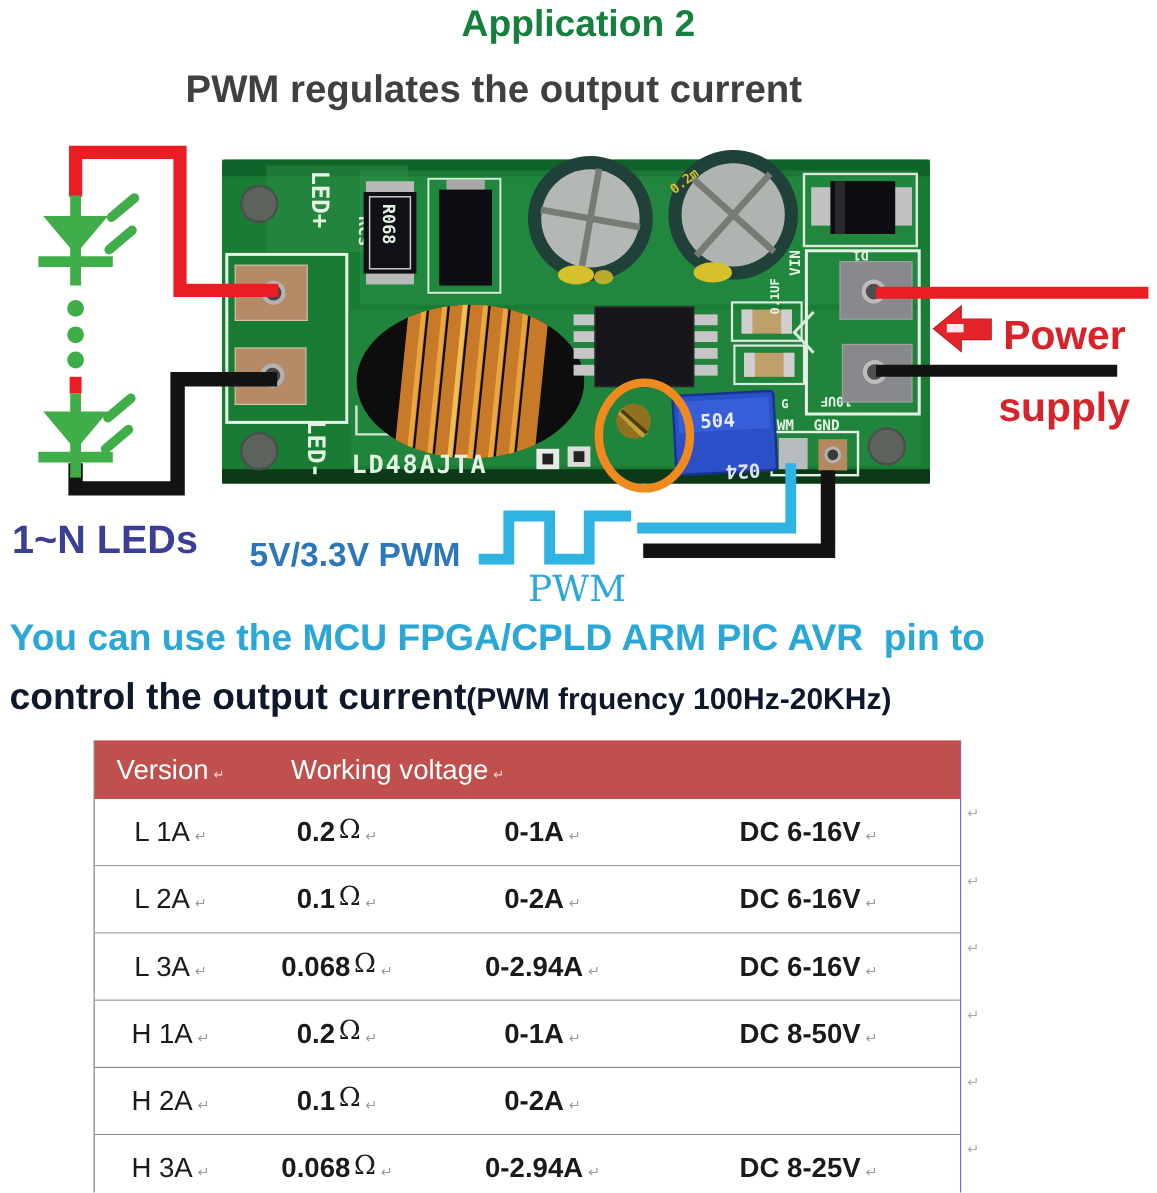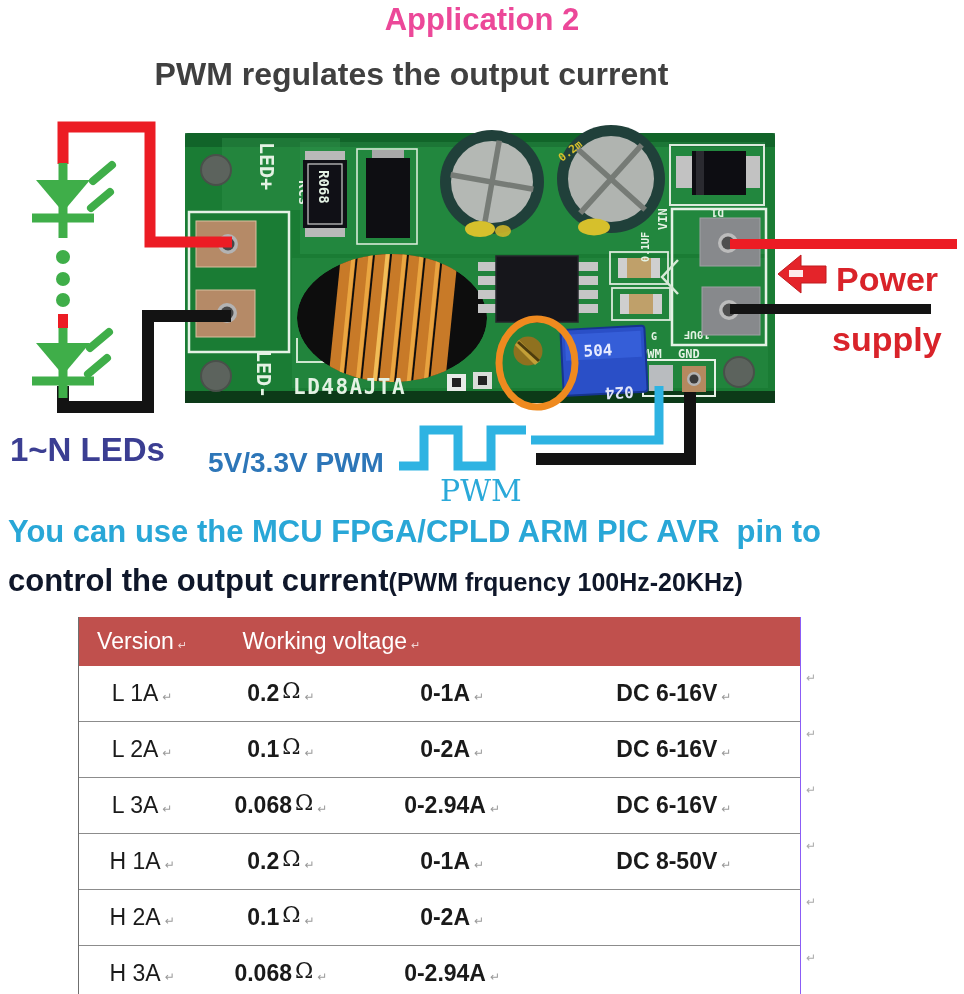--- a/index.html
+++ b/index.html
@@ -1,19 +1,19 @@
 <!DOCTYPE html>
 <html><head>
 <meta charset="utf-8">
 <style>
   html,body{margin:0;padding:0;background:#fff;}
   .page{position:relative;width:964px;height:994px;background:#fff;overflow:hidden;
         font-family:"Liberation Sans",sans-serif;}
   .abs{position:absolute;}
-  .title{top:2px;left:0;width:964px;text-align:center;font-size:31px;font-weight:bold;color:#ec4899;}
+  .title{top:2px;left:0;width:964px;text-align:center;font-size:31px;font-weight:bold;color:#15803d;}
   .subtitle{top:56px;left:0;width:823px;text-align:center;font-size:32px;font-weight:bold;color:#404040;}
   .desc1{top:514px;left:8px;font-size:31px;font-weight:bold;color:#29a7d7;white-space:pre;}
   .desc2{top:563px;left:8px;color:#0f172a;font-weight:bold;}
   .desc2 .main{font-size:31px;}
   .desc2 .note{font-size:25px;}
   svg text{user-select:none;}
   .silk{font-family:"DejaVu Sans Mono",monospace;font-weight:bold;fill:#e4f2e4;}
   .anno-blue{font-family:"Liberation Sans",sans-serif;font-weight:bold;fill:#2d76b8;}
   .anno-indigo{font-family:"Liberation Sans",sans-serif;font-weight:bold;fill:#3b3e92;}
   .anno-red{font-family:"Liberation Sans",sans-serif;font-weight:bold;fill:#d9232a;}
@@ -301,17 +301,18 @@
     <div class="trow">
       <div class="c1"><span>H 2A</span><span class="pmark">↵</span></div>
       <div class="c2"><span>0.1</span><span class="omega">Ω</span><span class="pmark">↵</span></div>
       <div class="c3"><span>0-2A</span><span class="pmark">↵</span></div>
       <span class="rowmark">↵</span>
     </div>
     <div class="trow">
       <div class="c1"><span>H 3A</span><span class="pmark">↵</span></div>
       <div class="c2"><span>0.068</span><span class="omega">Ω</span><span class="pmark">↵</span></div>
       <div class="c3"><span>0-2.94A</span><span class="pmark">↵</span></div>
+      <div class="c4"><span>DC 8-25V</span><span class="pmark">↵</span></div>
       <span class="rowmark">↵</span>
     </div>
   </div>
 
 </div>
 
 </body></html>

